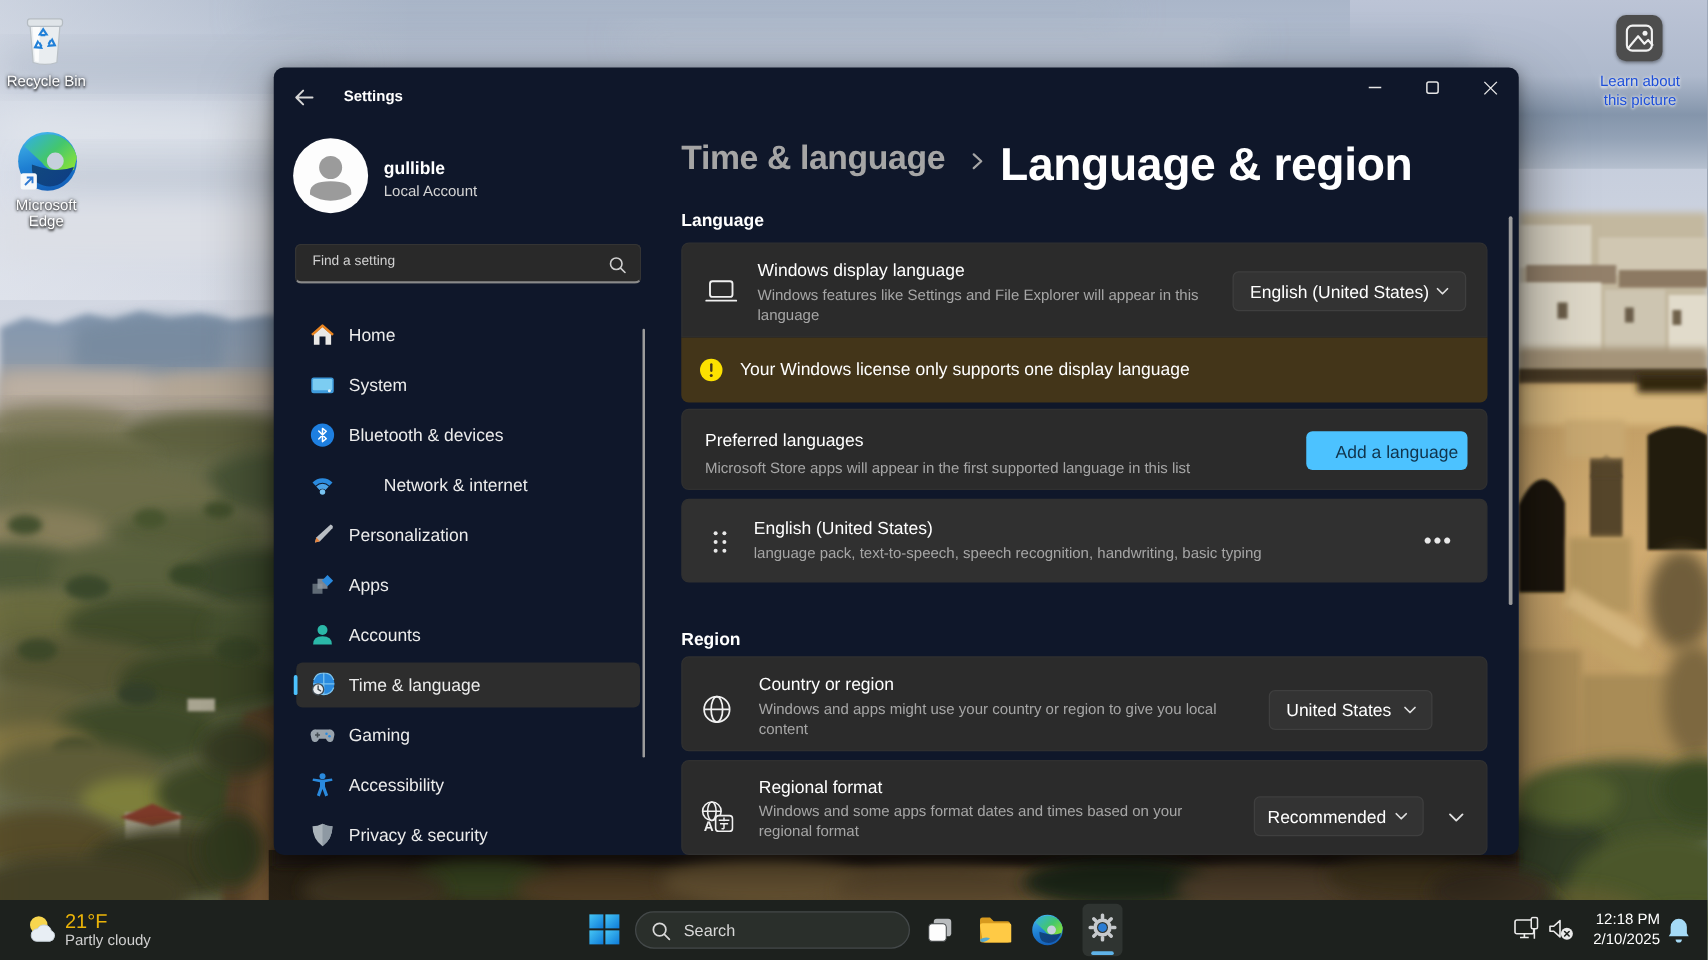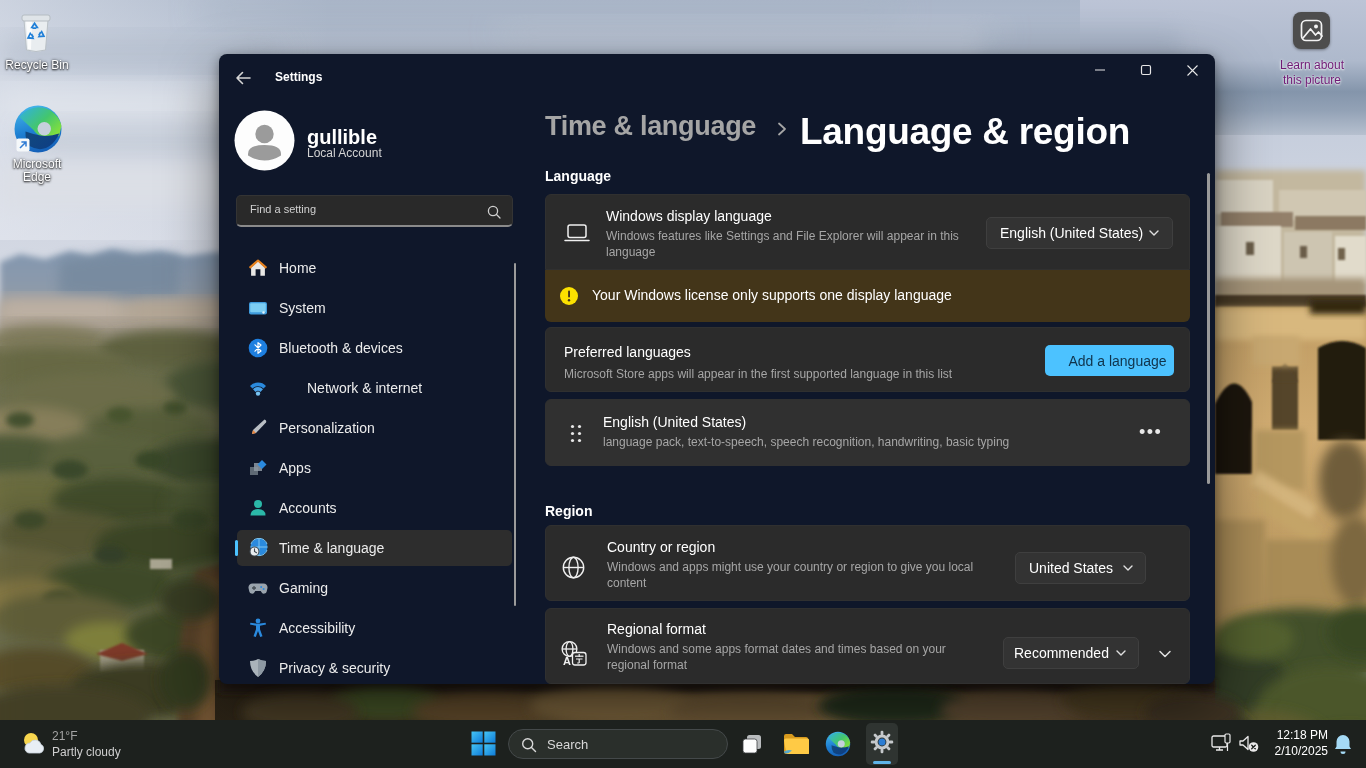--- a/index.html
+++ b/index.html
@@ -5,21 +5,21 @@
   * { margin:0; padding:0; box-sizing:border-box; }
   html,body { width:1366px; height:768px; overflow:hidden; background:#b7c3d2;
     font-family:"Liberation Sans", sans-serif; }
   .abs { position:absolute; }
   #stage { position:relative; width:1366px; height:768px; overflow:hidden; }
   
   #wall { position:absolute; left:0; top:0; width:1366px; height:768px; }
   
   .dlabel { position:absolute; color:#fff; font-size:12px; text-align:center;
     text-shadow:0 1px 2px rgba(0,0,0,.9), 0 0 3px rgba(0,0,0,.7); line-height:13px; }
-  .dlabel2 { position:absolute; color:#701a75; font-size:12px; text-align:center;
+  .dlabel2 { position:absolute; color:#1d4ed8; font-size:12px; text-align:center;
     text-shadow:0 0 3px rgba(255,255,255,.9), 0 1px 2px rgba(255,255,255,.8); line-height:15px; }
   
   #win { position:absolute; left:219px; top:54px; width:996px; height:630px;
     background:#0f172a; border-radius:8px; box-shadow:0 22px 55px rgba(0,0,0,.52), 0 3px 12px rgba(0,0,0,.4);
     color:#fff; overflow:hidden; }
   #titlebar { position:absolute; left:0; top:0; width:100%; height:48px; }
   .ctl { position:absolute; top:0; width:46px; height:32px; display:flex; align-items:center; justify-content:center; }
   
   #sidebar { position:absolute; left:0; top:48px; width:320px; height:582px; }
   .navitem { position:absolute; left:18px; width:275px; height:36px; border-radius:5px;
@@ -303,21 +303,21 @@
         </div>
   </div>
 
   <div id="sidebar">
 
     <svg class="abs" style="left:15px; top:8px;" width="61" height="61" viewBox="0 0 61 61">
       <circle cx="30.5" cy="30.5" r="30" fill="#fdfdfd"></circle>
       <circle cx="30.5" cy="24" r="9.2" fill="#9b9b9b"></circle>
       <path d="M14 44 q0 -9 16.5 -9 q16.5 0 16.5 9 l0 1.5 q-8 5 -16.5 5 q-8.5 0 -16.5 -5 Z" fill="#9b9b9b"></path>
     </svg>
-    <div class="abs" style="left:88px; top:24px; font-size:20px; font-weight:700; color:#fff;">gullible</div>
+    <div class="abs" style="left:88px; top:24px; font-size:14px; font-weight:700; color:#fff;">gullible</div>
     <div class="abs" style="left:88px; top:44px; font-size:12px; color:#d4d4d4;">Local Account</div>
 
     <div class="abs" style="left:17px; top:93px; width:277px; height:32px; background:#292929; border:1px solid #343434; border-bottom:2px solid #8a8a8a; border-radius:5px;">
       <div class="abs" style="left:13px; top:7px; font-size:11px; color:#d0d0d0;">Find a setting</div>
       <svg class="abs" style="right:11px; top:9px;" width="14" height="14" viewBox="0 0 14 14">
         <circle cx="6" cy="6" r="4.6" fill="none" stroke="#cfcfcf" stroke-width="1.3"></circle>
         <path d="M9.5 9.5 L13 13" stroke="#cfcfcf" stroke-width="1.3" stroke-linecap="round"></path>
       </svg>
     </div>
 
@@ -520,21 +520,21 @@
   <div class="abs" style="left:988px; top:119px; width:3px; height:311px; background:#9a9a9a; border-radius:2px;"></div>
 </div>
 
 <div id="taskbar">
 
   <svg class="abs" style="left:18px; top:7px;" width="30" height="30" viewBox="0 0 30 30">
     <circle cx="13" cy="13" r="7" fill="#f8d64e"></circle>
     <path d="M7 21 a5 5 0 0 1 5 -5 a6 6 0 0 1 11 1.5 a4.5 4.5 0 0 1 -1 8.5 l-11 0 a4.5 4.5 0 0 1 -4 -5 Z" fill="#e8eef4"></path>
     <path d="M7 21 a5 5 0 0 1 5 -5 a6 6 0 0 1 11 1.5 a4.5 4.5 0 0 1 -1 8.5 l-11 0 a4.5 4.5 0 0 1 -4 -5 Z" fill="none" stroke="#c8d2da" stroke-width="0.8"></path>
   </svg>
-  <div class="abs" style="left:52px; top:9px; font-size:12px; color:#a3a3a3;">21°F</div>
+  <div class="abs" style="left:52px; top:9px; font-size:16px; color:#eab308;">21°F</div>
   <div class="abs" style="left:52px; top:25px; font-size:12px; color:#cfcfcf;">Partly cloudy</div>
 
   <svg class="abs" style="left:471px; top:11px;" width="25" height="25" viewBox="0 0 25 25">
     <defs>
           <linearGradient id="wg" x1="0" y1="0" x2="1" y2="1">
             <stop offset="0" stop-color="#45c5f5"></stop>
             <stop offset="1" stop-color="#0f7bd8"></stop>
           </linearGradient>
         </defs>
     <rect x="0.5" y="0.5" width="11.2" height="11.2" fill="url(#wg)"></rect>

